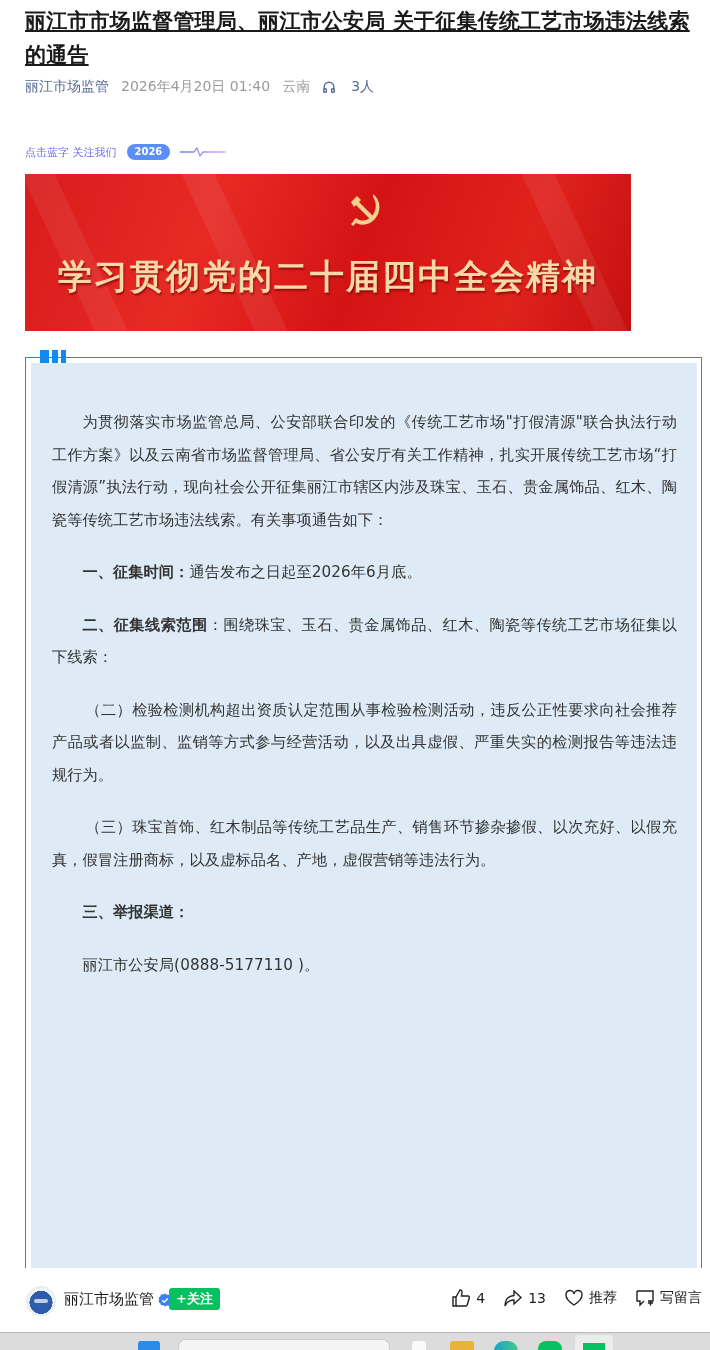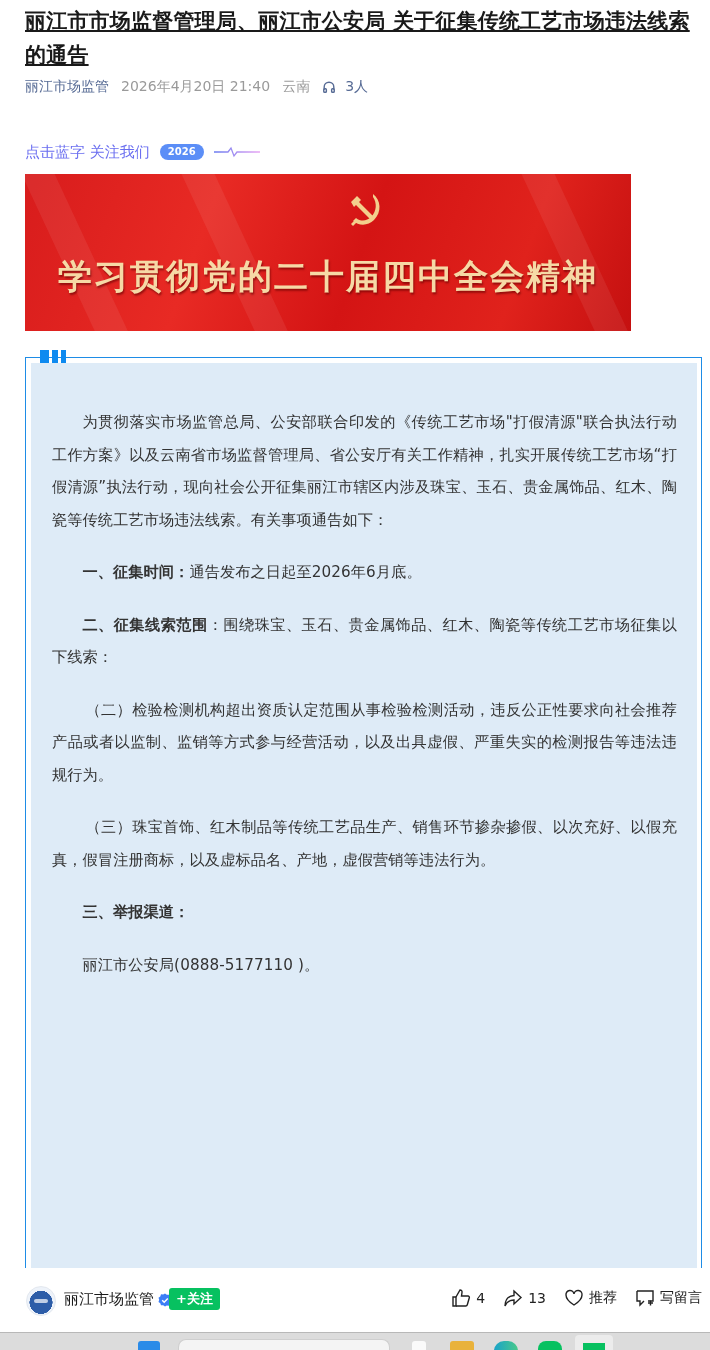--- a/index.html
+++ b/index.html
@@ -8,28 +8,28 @@
 
   .article-title {
     position: absolute; left: 25px; top: 4px; width: 680px;
     font-size: 21px; font-weight: bold; line-height: 34px; color: #1a1a1a; letter-spacing: 0.2px; text-decoration: underline;
   }
   .meta {
     position: absolute; left: 25px; top: 76px; height: 22px;
     display: flex; align-items: center; font-size: 14px; color: #9a9a9a; gap: 12px;
   }
   .meta .author { color: #576b95; }
-  .meta .listen { display: flex; align-items: center; gap: 9px; color: #576b95; }
+  .meta .listen { display: flex; align-items: center; gap: 15px; color: #576b95; }
   .meta .listen svg { width: 14px; height: 14px; }
 
   .follow-line {
     position: absolute; left: 25px; top: 140px; height: 24px;
     display: flex; align-items: center; gap: 10px;
   }
-  .follow-line .follow-text { font-size: 15px; color: #6a6ef0; }
+  .follow-line .follow-text { font-size: 11px; color: #6a6ef0; }
   .follow-line .year-pill {
     background: #5b8ef7; color: #fff; font-size: 10px; font-weight: bold;
     border-radius: 8px; padding: 1px 8px; line-height: 14px;
   }
   .follow-line .pulse { width: 46px; height: 14px; }
 
   .banner {
     position: absolute; left: 25px; top: 174px; width: 606px; height: 157px;
     background: linear-gradient(110deg, #d81c1c 0%, #e82a24 30%, #d41414 55%, #e0221c 80%, #c51010 100%);
     overflow: hidden;
@@ -100,21 +100,21 @@
   .taskbar .active-app { left: 575px; width: 38px; top: 2px; height: 16px; background: #ececec; border-radius: 4px 4px 0 0; }
   .taskbar .active-app::after { content: ""; position: absolute; left: 8px; top: 8px; width: 22px; height: 8px; background: #07c160; }
 </style>
 </head>
 <body>
 
 <h1 class="article-title">丽江市市场监督管理局、丽江市公安局  关于征集传统工艺市场违法线索的通告</h1>
 
 <div class="meta">
   <span class="author">丽江市场监管</span>
-  <span>2026年4月20日 21:40</span>
+  <span>2026年4月20日 01:40</span>
   <span>云南</span>
   <span class="listen">
     <svg viewBox="0 0 16 16" fill="none" stroke="#576b95" stroke-width="1.6">
         <path d="M2.5 11V8a5.5 5.5 0 0 1 11 0v3"></path>
         <rect x="2" y="10" width="3" height="4" rx="1"></rect>
         <rect x="11" y="10" width="3" height="4" rx="1"></rect>
       </svg>
     <span>3人</span>
   </span>
 </div>

